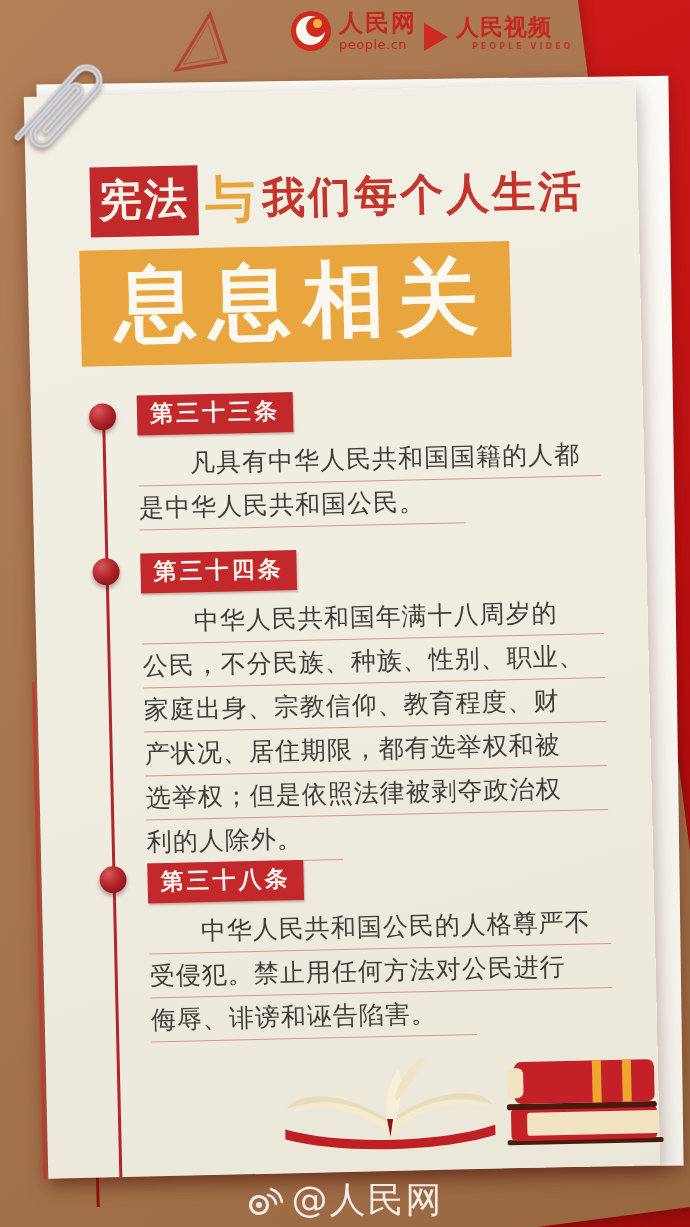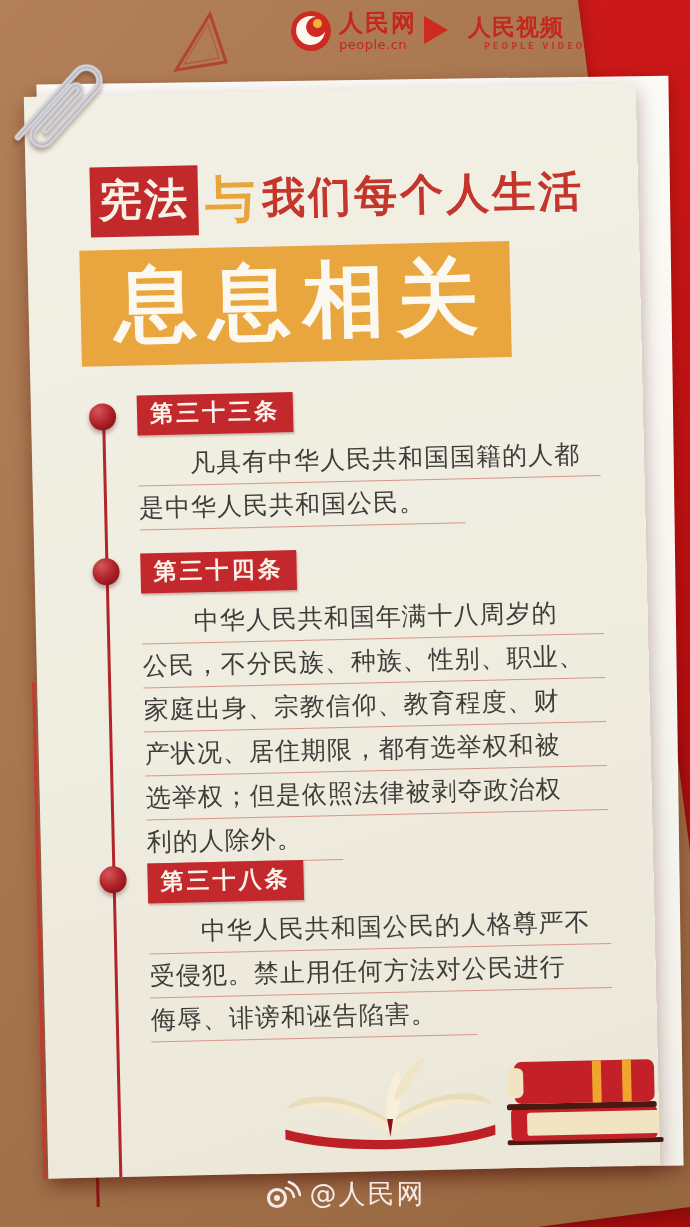--- a/index.html
+++ b/index.html
@@ -15,21 +15,21 @@
            background:linear-gradient(140deg,#b5825a 0%, #a97750 40%, #96663f 100%);
            box-shadow:0 4px 14px rgba(60,10,5,.35); }
 
   
   .brand { position:absolute; top:0; left:0; width:678px; height:80px; z-index:3; }
   .tri-logo { position:absolute; left:150px; top:10px; opacity:.8; }
   .brand-pcn { position:absolute; left:290px; top:10px; display:flex; align-items:center; gap:7px; }
   .brand-pcn .txt { display:flex; flex-direction:column; line-height:1; }
   .brand-pcn .cn { color:#c5271d; font-size:24px; font-weight:800; letter-spacing:2px; }
   .brand-pcn .en { color:#c5271d; font-size:13px; font-weight:400; margin-top:3px; letter-spacing:.5px; }
-  .brand-pv { position:absolute; left:424px; top:16px; display:flex; align-items:flex-start; gap:20px; }
+  .brand-pv { position:absolute; left:424px; top:16px; display:flex; align-items:flex-end; gap:8px; }
   .brand-pv .play { width:0; height:0; border-left:24px solid #cf2a20; border-top:14px solid transparent; border-bottom:14px solid transparent; }
   .brand-pv .txt { display:flex; flex-direction:column; line-height:1; }
   .brand-pv .cn { color:#c5271d; font-size:23px; font-weight:800; letter-spacing:1px; }
   .brand-pv .en { color:#c0392f; font-size:8px; font-weight:700; margin-top:4px; letter-spacing:3px;padding-left:16px; }
 
   
   .sheet { position:absolute; left:44px; top:80px; width:632px; height:1090px;
            transform:rotate(-0.8deg);
            background:linear-gradient(170deg,#fcfbf7,#f3f1ea);
            box-shadow:0 6px 16px rgba(70,10,5,.35); z-index:2; }
@@ -74,21 +74,21 @@
 
   .books { position:absolute; left:228px; top:958px; }
 
   
   .clip { position:absolute; left:30px; top:44px; z-index:6; transform:rotate(42deg);
           filter:drop-shadow(2px 3px 2px rgba(60,20,10,.35)); }
 
   
   .footer { position:absolute; left:0; top:1176px; width:690px; display:flex; justify-content:center;
             align-items:center; gap:9px; z-index:6; }
-  .footer .handle { color:#f7e9e8; font-size:27px; font-weight:500; letter-spacing:2px; }
+  .footer .handle { color:#f7e9e8; font-size:36px; font-weight:500; letter-spacing:2px; }
 </style>
 </head>
 <body>
 
 <div class="stage">
 
   <div class="kraft"></div>
 
   <div class="brand">
     <svg class="tri-logo" width="84" height="66" viewBox="0 0 84 66">

